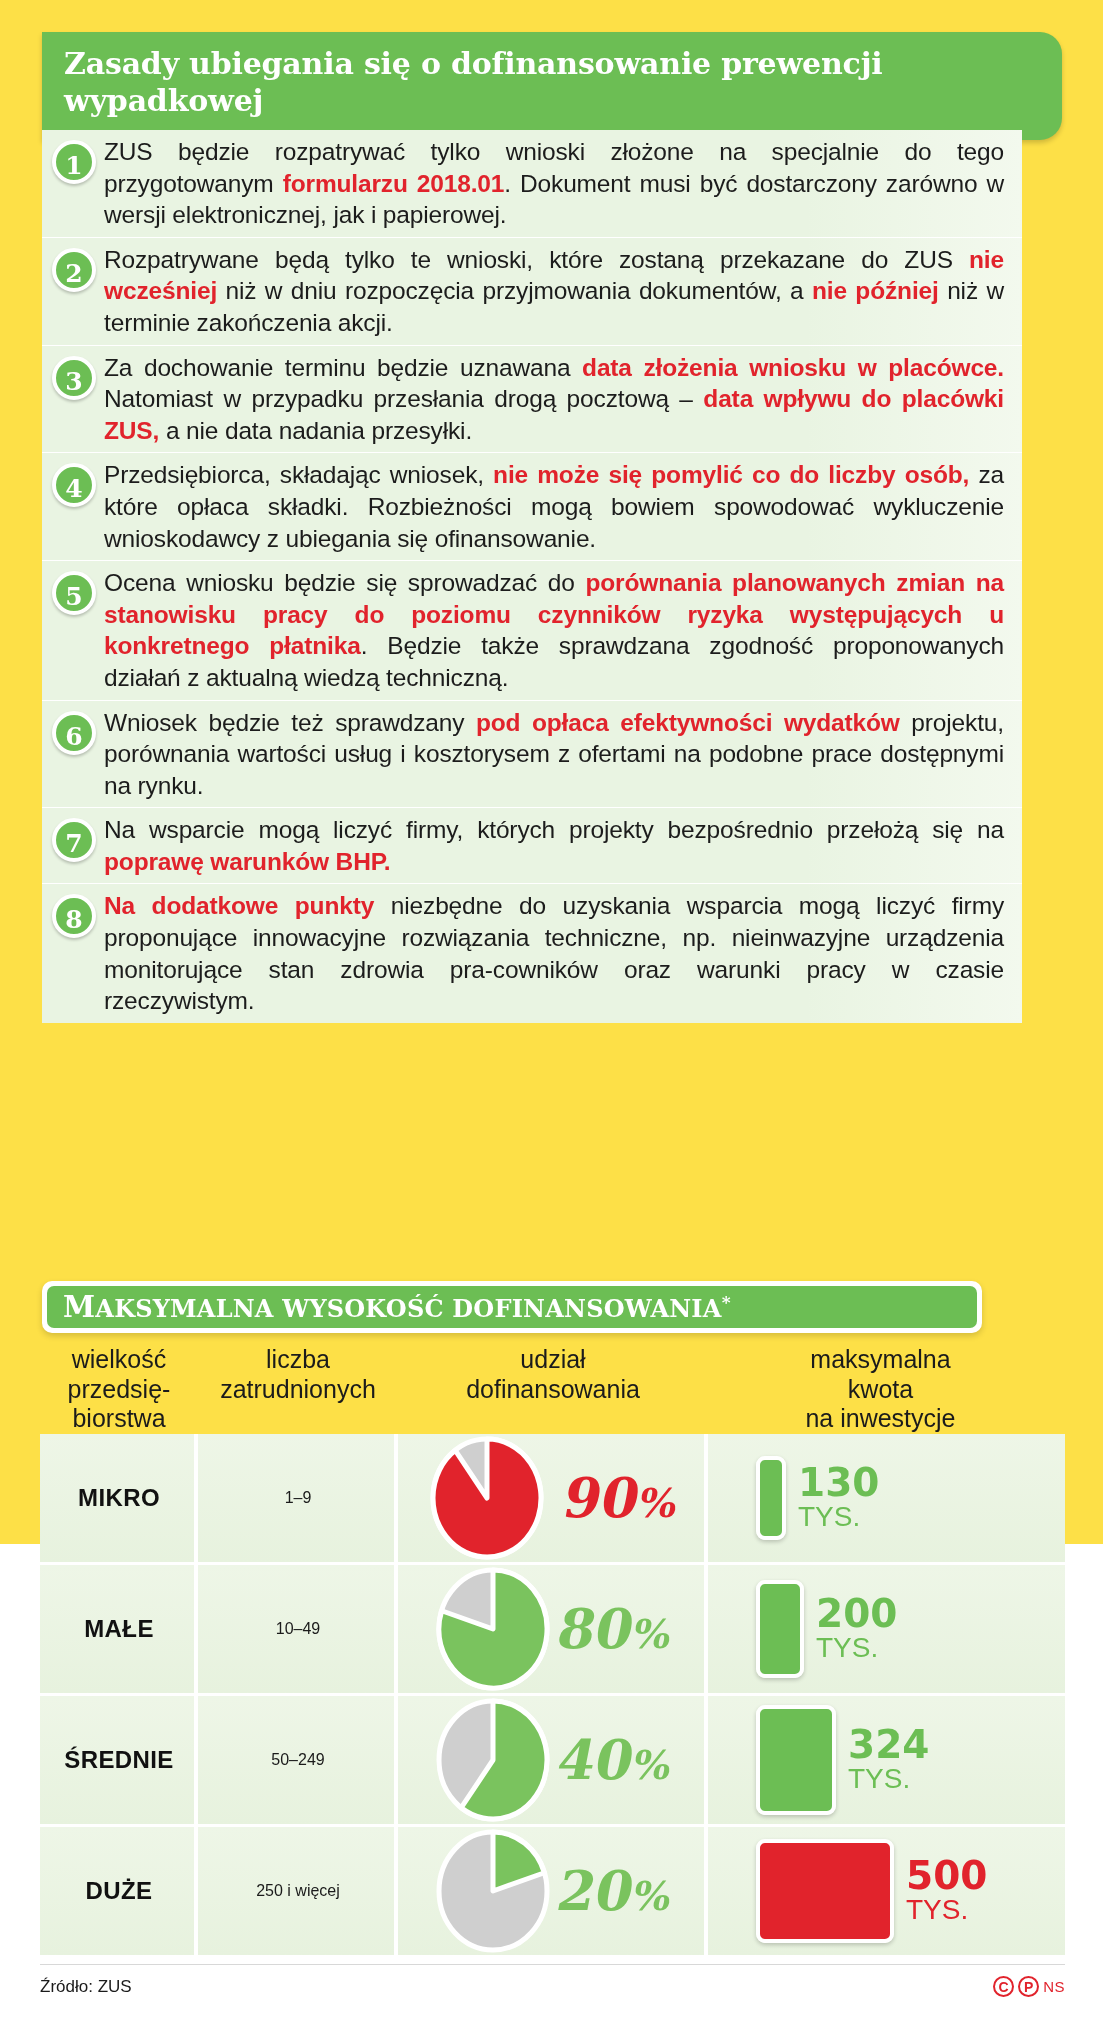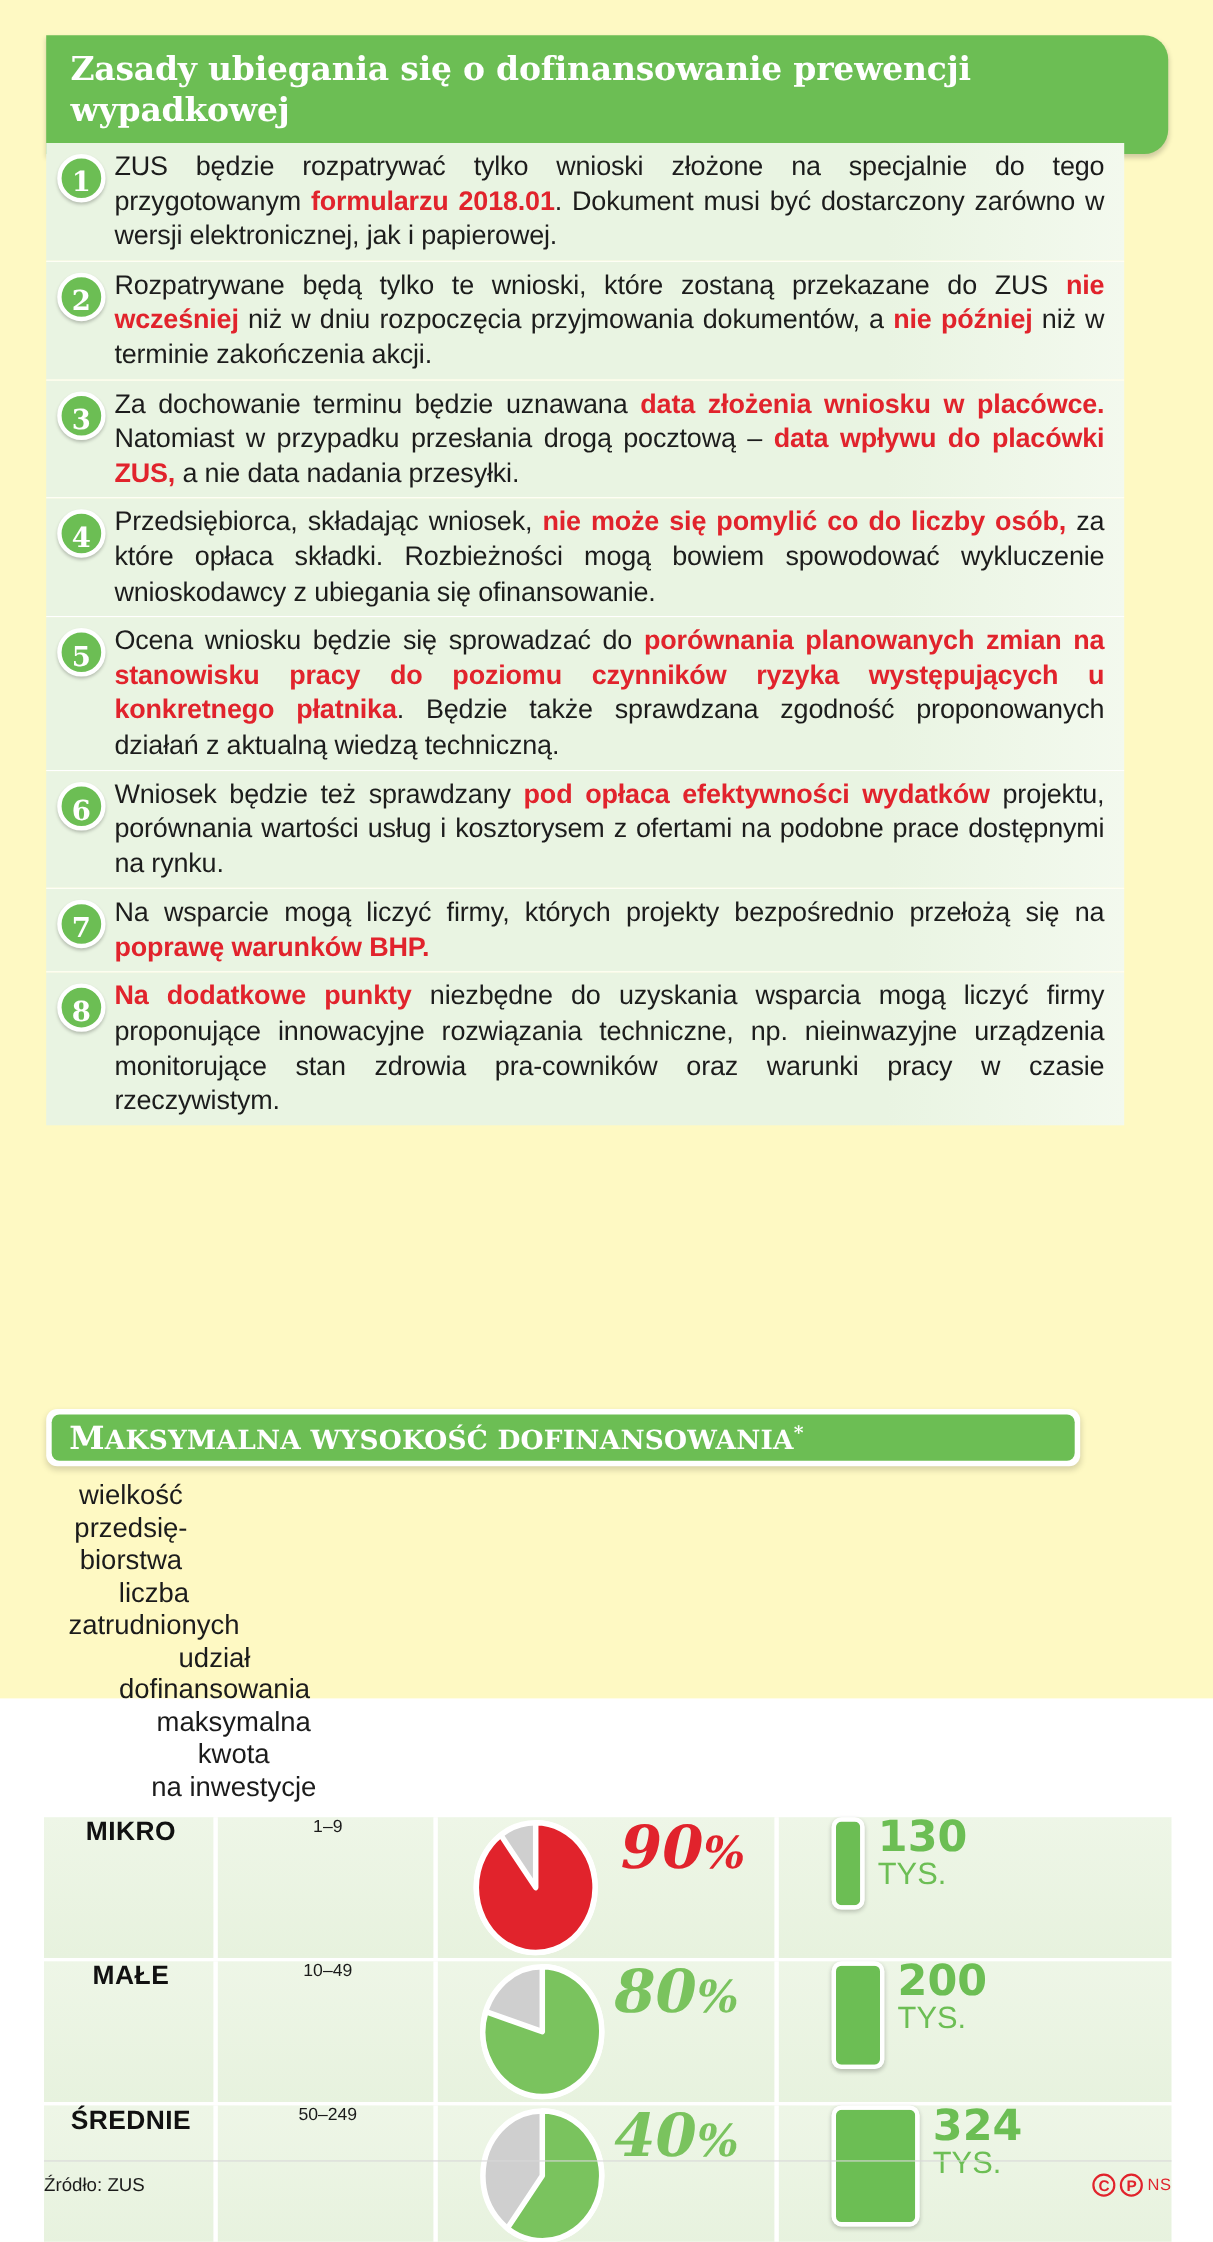--- a/index.html
+++ b/index.html
@@ -12,21 +12,21 @@
     height: 2038px;
     font-family: "Liberation Sans", sans-serif;
     color: #1b1b1b;
     overflow: hidden;
     position: relative;
   }
   .page {
     width: 1103px;
     height: 1544px;
     position: relative;
-    background: #fef9c3;
+    background: #fde047;
     box-sizing: border-box;
     padding: 0;
   }
 
   
   .header-wrap {
     position: absolute;
     left: 42px;
     top: 32px;
     width: 1020px;
@@ -135,22 +135,20 @@
 
   
   .table {
     position: absolute;
     left: 40px;
     top: 1345px;
     width: 1025px;
   }
   .thead {
     display: flex;
-    padding-bottom: 12px;
-    flex-direction: column;
   }
   .thead .th {
     font-size: 25px;
     line-height: 1.18;
     text-align: center;
     color: #1b1b1b;
   }
   .col1 { width: 158px; }
   .col2 { width: 200px; }
   .col3 { width: 310px; }
@@ -167,21 +165,21 @@
   .trow::after {
     content: "";
     position: absolute;
     left: 0; right: 0; bottom: -3px;
     height: 3px;
     background: rgba(255,255,255,0.9);
   }
   .cell {
     height: 100%;
     display: flex;
-    align-items: flex-start;
+    align-items: center;
     justify-content: center;
     box-sizing: border-box;
     position: relative;
   }
   .cell.sep::after {
     content: "";
     position: absolute;
     right: 0; top: 0; bottom: 0;
     width: 4px;
     background: #ffffff;

